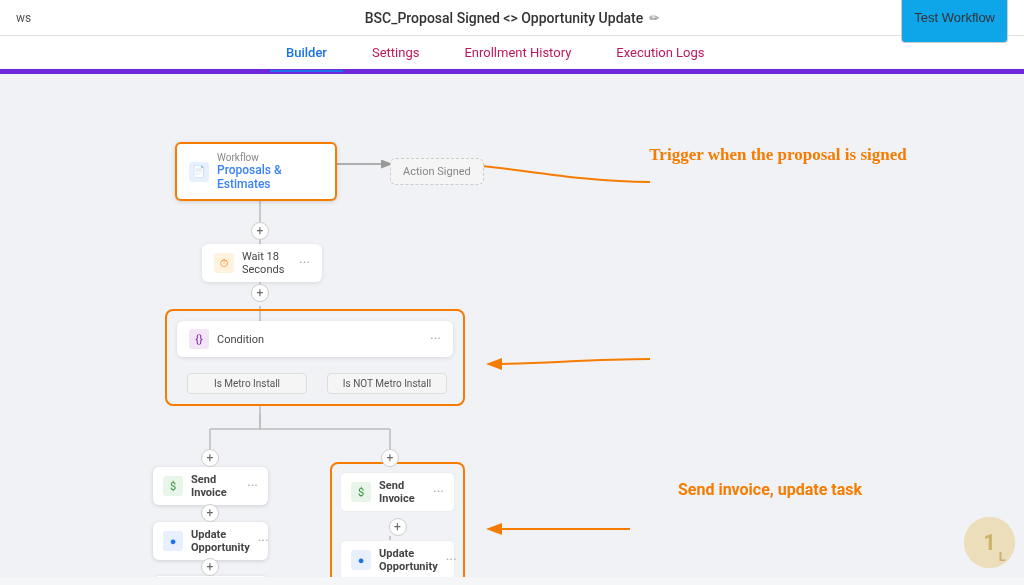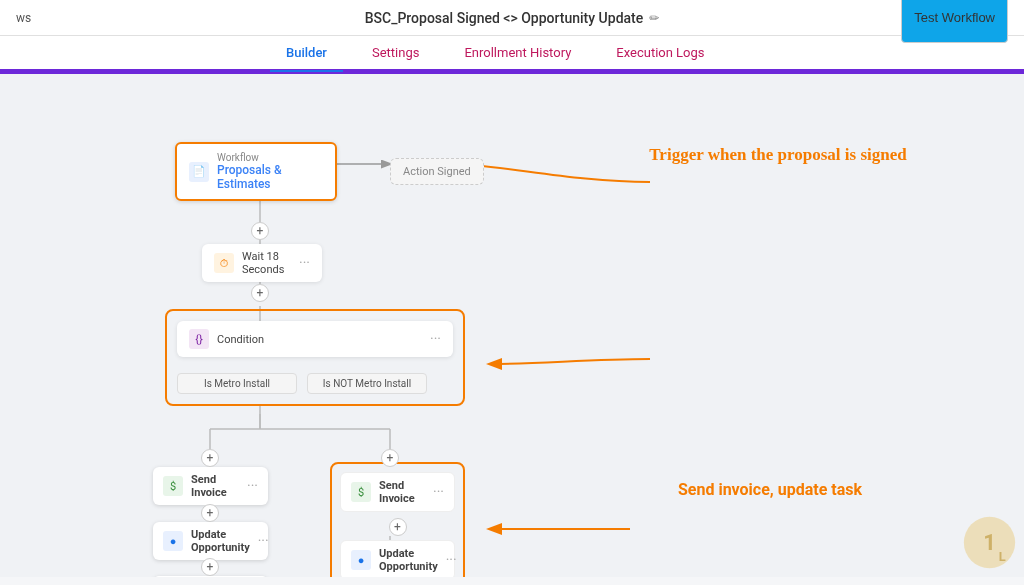--- a/index.html
+++ b/index.html
@@ -167,20 +167,21 @@
     }
     .branch-label {
       background: #f5f5f5;
       border: 1px solid #ddd;
       border-radius: 4px;
       padding: 4px 10px;
       font-size: 10px;
       color: #555;
       width: 120px;
       text-align: center;
+      margin-left: 10px;
     }
 
     
     .invoice-group {
       position: absolute;
       border: 2px solid #f57c00;
       border-radius: 8px;
       padding: 8px;
       background: transparent;
       width: 130px;

